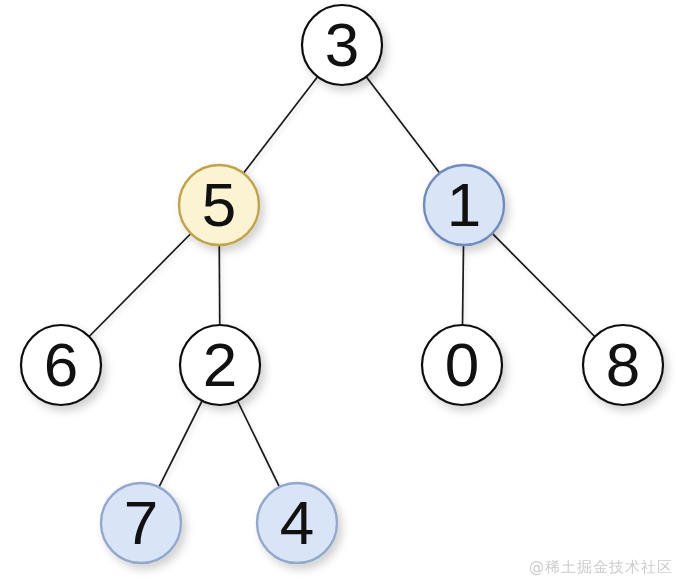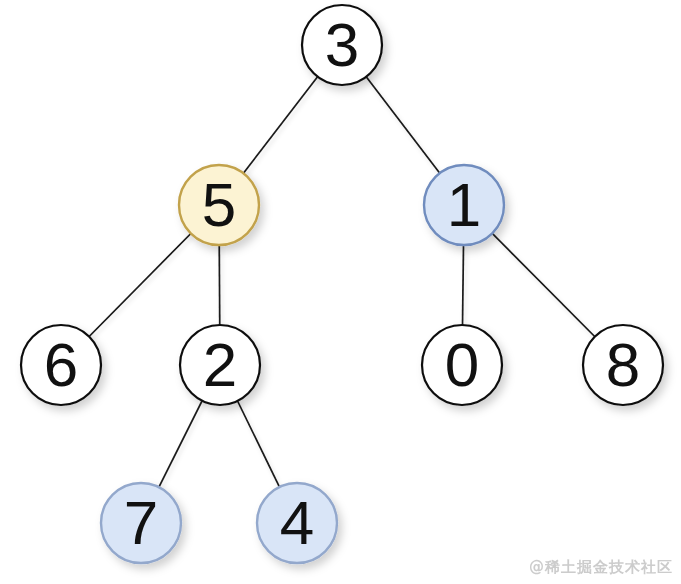--- a/index.html
+++ b/index.html
@@ -92,14 +92,14 @@
         <g>
           <circle cx="141" cy="523" r="40" fill="#d9e5f7" stroke="#93a8cc" stroke-width="2.4" filter="url(#nodeShadow)"></circle>
           <text x="141" y="544" class="node-label-text">7</text>
         </g>
         <g>
           <circle cx="297" cy="523" r="40" fill="#d9e5f7" stroke="#93a8cc" stroke-width="2.4" filter="url(#nodeShadow)"></circle>
           <text x="297" y="544" class="node-label-text">4</text>
         </g>
       </g>
   </svg>
-  <div class="watermark" style="color: rgb(204, 204, 204); font-weight: bold;">@稀土掘金技术社区</div>
+  <div class="watermark" style="color: rgb(204, 204, 204);">@稀土掘金技术社区</div>
 </div>
 
 </body></html>

